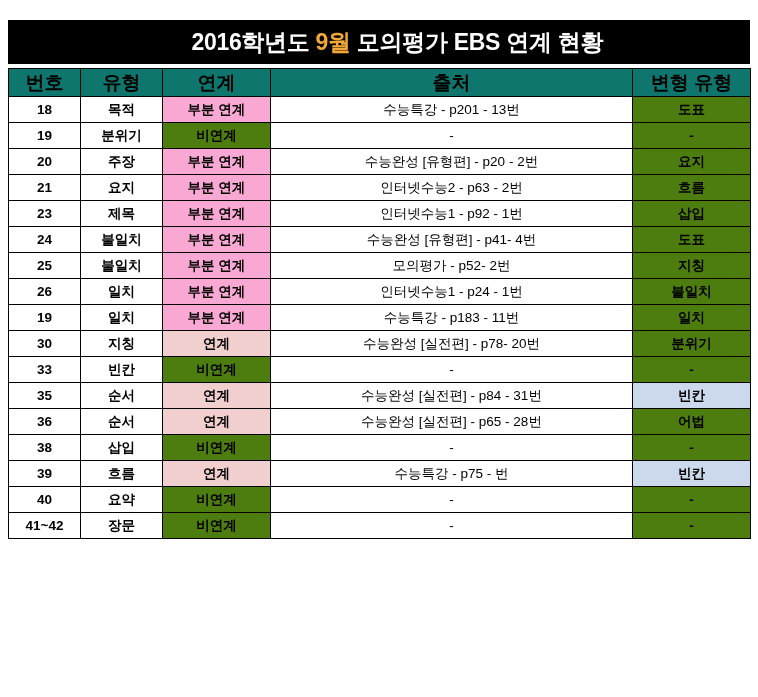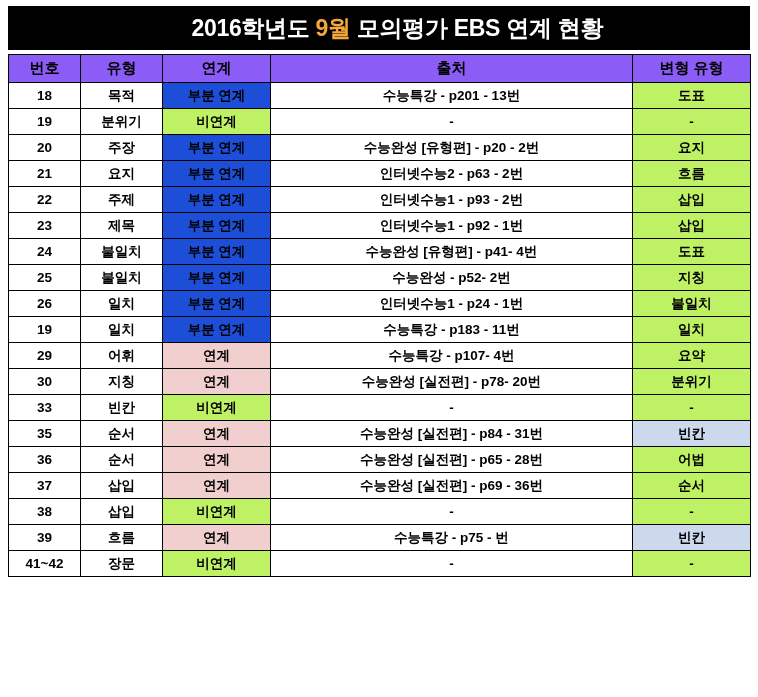--- a/index.html
+++ b/index.html
@@ -20,21 +20,21 @@
     padding: 6px 8px 0 8px;
     background: #ffffff;
     position: relative;
   }
   .title-bar {
     background: #000000;
     height: 44px;
     display: flex;
     align-items: center;
     justify-content: center;
-    margin: 0 0 4px 0;
+    margin: 14px 0 4px 0;
   }
   .title-text {
     font-size: 23px;
     font-weight: bold;
     letter-spacing: -0.3px;
     white-space: pre;
   }
   .title-white { color: #ffffff; }
   .title-orange { color: #f4a83a; }
 
@@ -48,37 +48,37 @@
     height: 25px;
     font-size: 13.5px;
     text-align: center;
     vertical-align: middle;
     padding: 0 2px;
     white-space: nowrap;
     overflow: hidden;
   }
   table.ebs th {
     font-weight: bold;
-    background: #8b5cf6;
+    background: #0f766e;
     height: 27px;
-    font-size: 15px;
+    font-size: 19px;
   }
   col.c-num   { width: 72px; }
   col.c-type  { width: 82px; }
   col.c-link  { width: 108px; }
   col.c-src   { width: 362px; }
   col.c-var   { width: 118px; }
 
   td.num, td.type, td.var { font-weight: bold; }
   td.link { font-weight: bold; }
-  td.src  { font-weight: bold; font-size: 13px; }
-
-  .bg-partial { background: #1d4ed8; font-family: Liberation Serif, serif; }
+  td.src  { font-weight: normal; font-size: 13px; }
+
+  .bg-partial { background: #f9a8d4; }
   .bg-linked  { background: #f2cfcf; }
-  .bg-none    { background: #bef264; }
+  .bg-none    { background: #4d7c0f; }
   .bg-blank   { background: #ccd9ec; }
 </style>
 </head>
 <body>
 
 <div class="page">
 
   <div class="title-bar">
     <div class="title-text">
       <span class="title-white">2016학년도 </span><span class="title-orange">9월 </span><span class="title-white">모의평가 EBS 연계 현황</span>
@@ -125,69 +125,55 @@
           <td class="var bg-none">요지</td>
         </tr>
         <tr>
           <td class="num">21</td>
           <td class="type">요지</td>
           <td class="link bg-partial">부분 연계</td>
           <td class="src">인터넷수능2 - p63 - 2번</td>
           <td class="var bg-none">흐름</td>
         </tr>
         <tr>
-          <td class="num">22</td>
-          <td class="type">주제</td>
-          <td class="link bg-partial">부분 연계</td>
-          <td class="src">인터넷수능1 - p93 - 2번</td>
-          <td class="var bg-none">삽입</td>
-        </tr>
-        <tr>
           <td class="num">23</td>
           <td class="type">제목</td>
           <td class="link bg-partial">부분 연계</td>
           <td class="src">인터넷수능1 - p92 - 1번</td>
           <td class="var bg-none">삽입</td>
         </tr>
         <tr>
           <td class="num">24</td>
           <td class="type">불일치</td>
           <td class="link bg-partial">부분 연계</td>
           <td class="src">수능완성 [유형편] - p41- 4번</td>
           <td class="var bg-none">도표</td>
         </tr>
         <tr>
           <td class="num">25</td>
           <td class="type">불일치</td>
           <td class="link bg-partial">부분 연계</td>
-          <td class="src">수능완성 - p52- 2번</td>
+          <td class="src">모의평가 - p52- 2번</td>
           <td class="var bg-none">지칭</td>
         </tr>
         <tr>
           <td class="num">26</td>
           <td class="type">일치</td>
           <td class="link bg-partial">부분 연계</td>
           <td class="src">인터넷수능1 - p24 - 1번</td>
           <td class="var bg-none">불일치</td>
         </tr>
         <tr>
           <td class="num">19</td>
           <td class="type">일치</td>
           <td class="link bg-partial">부분 연계</td>
           <td class="src">수능특강 - p183 - 11번</td>
           <td class="var bg-none">일치</td>
         </tr>
         <tr>
-          <td class="num">29</td>
-          <td class="type">어휘</td>
-          <td class="link bg-linked">연계</td>
-          <td class="src">수능특강 - p107- 4번</td>
-          <td class="var bg-none">요약</td>
-        </tr>
-        <tr>
           <td class="num">30</td>
           <td class="type">지칭</td>
           <td class="link bg-linked">연계</td>
           <td class="src">수능완성 [실전편] - p78- 20번</td>
           <td class="var bg-none">분위기</td>
         </tr>
         <tr>
           <td class="num">33</td>
           <td class="type">빈칸</td>
           <td class="link bg-none">비연계</td>
@@ -202,41 +188,41 @@
           <td class="var bg-blank">빈칸</td>
         </tr>
         <tr>
           <td class="num">36</td>
           <td class="type">순서</td>
           <td class="link bg-linked">연계</td>
           <td class="src">수능완성 [실전편] - p65 - 28번</td>
           <td class="var bg-none">어법</td>
         </tr>
         <tr>
-          <td class="num">37</td>
-          <td class="type">삽입</td>
-          <td class="link bg-linked">연계</td>
-          <td class="src">수능완성 [실전편] - p69 - 36번</td>
-          <td class="var bg-none">순서</td>
-        </tr>
-        <tr>
           <td class="num">38</td>
           <td class="type">삽입</td>
           <td class="link bg-none">비연계</td>
           <td class="src">-</td>
           <td class="var bg-none">-</td>
         </tr>
         <tr>
           <td class="num">39</td>
           <td class="type">흐름</td>
           <td class="link bg-linked">연계</td>
           <td class="src">수능특강 - p75 - 번</td>
           <td class="var bg-blank">빈칸</td>
         </tr>
         <tr>
+          <td class="num">40</td>
+          <td class="type">요약</td>
+          <td class="link bg-none">비연계</td>
+          <td class="src">-</td>
+          <td class="var bg-none">-</td>
+        </tr>
+        <tr>
           <td class="num">41~42</td>
           <td class="type">장문</td>
           <td class="link bg-none">비연계</td>
           <td class="src">-</td>
           <td class="var bg-none">-</td>
         </tr>
       </tbody>
   </table>
 
 </div>

